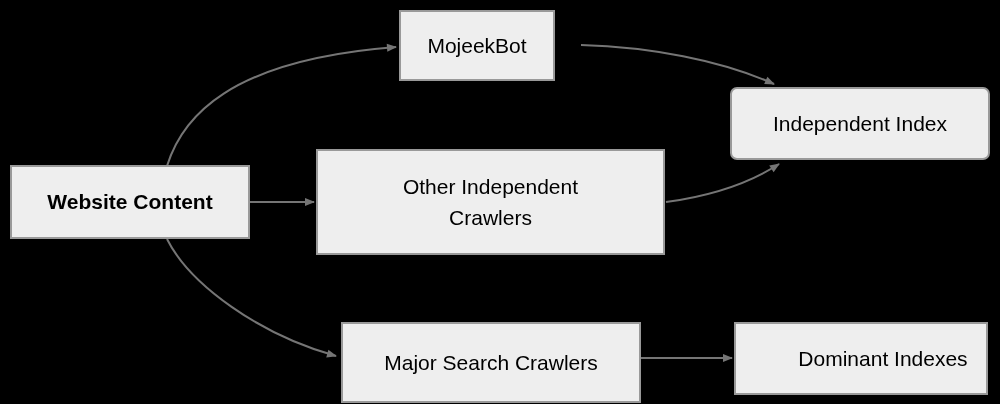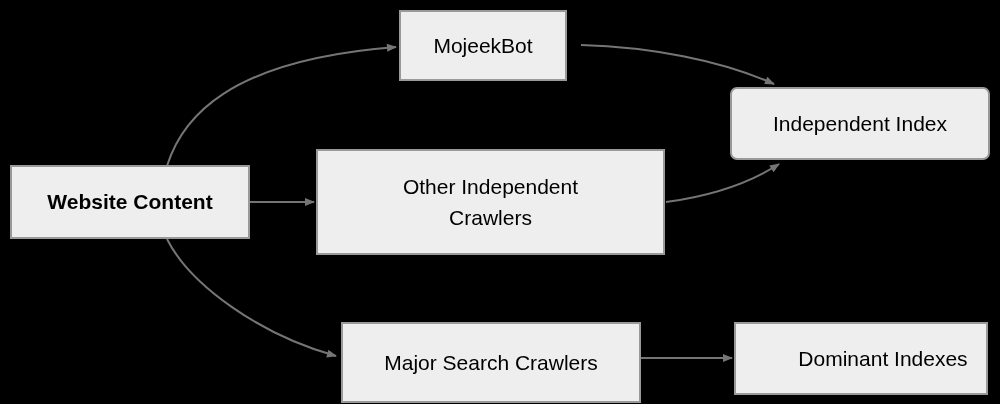--- a/index.html
+++ b/index.html
@@ -30,21 +30,21 @@
     display: flex;
     align-items: center;
     justify-content: center;
     text-align: center;
     font-size: 21px;
     line-height: 1.5;
     white-space: pre-line;
   }
   
   #n-website-content   { left: 10px;  top: 165px; width: 240px; height: 74px; font-weight: bold;  }
-  #n-mojeekbot         { left: 399px; top: 10px;  width: 168px; height: 71px;  }
+  #n-mojeekbot         { left: 399px; top: 10px;  width: 156px; height: 71px;  }
   #n-other-independent { left: 316px; top: 149px; width: 349px; height: 106px; }
   #n-independent-index { left: 730px; top: 87px;  width: 260px; height: 73px; border-radius: 7px;  }
   #n-major-search      { left: 341px; top: 322px; width: 300px; height: 81px;  }
   #n-dominant-indexes  { left: 734px; top: 322px; width: 254px; height: 73px; padding-left: 44px;  }
 </style>
 </head>
 <body>
 
 <div class="canvas">
 

